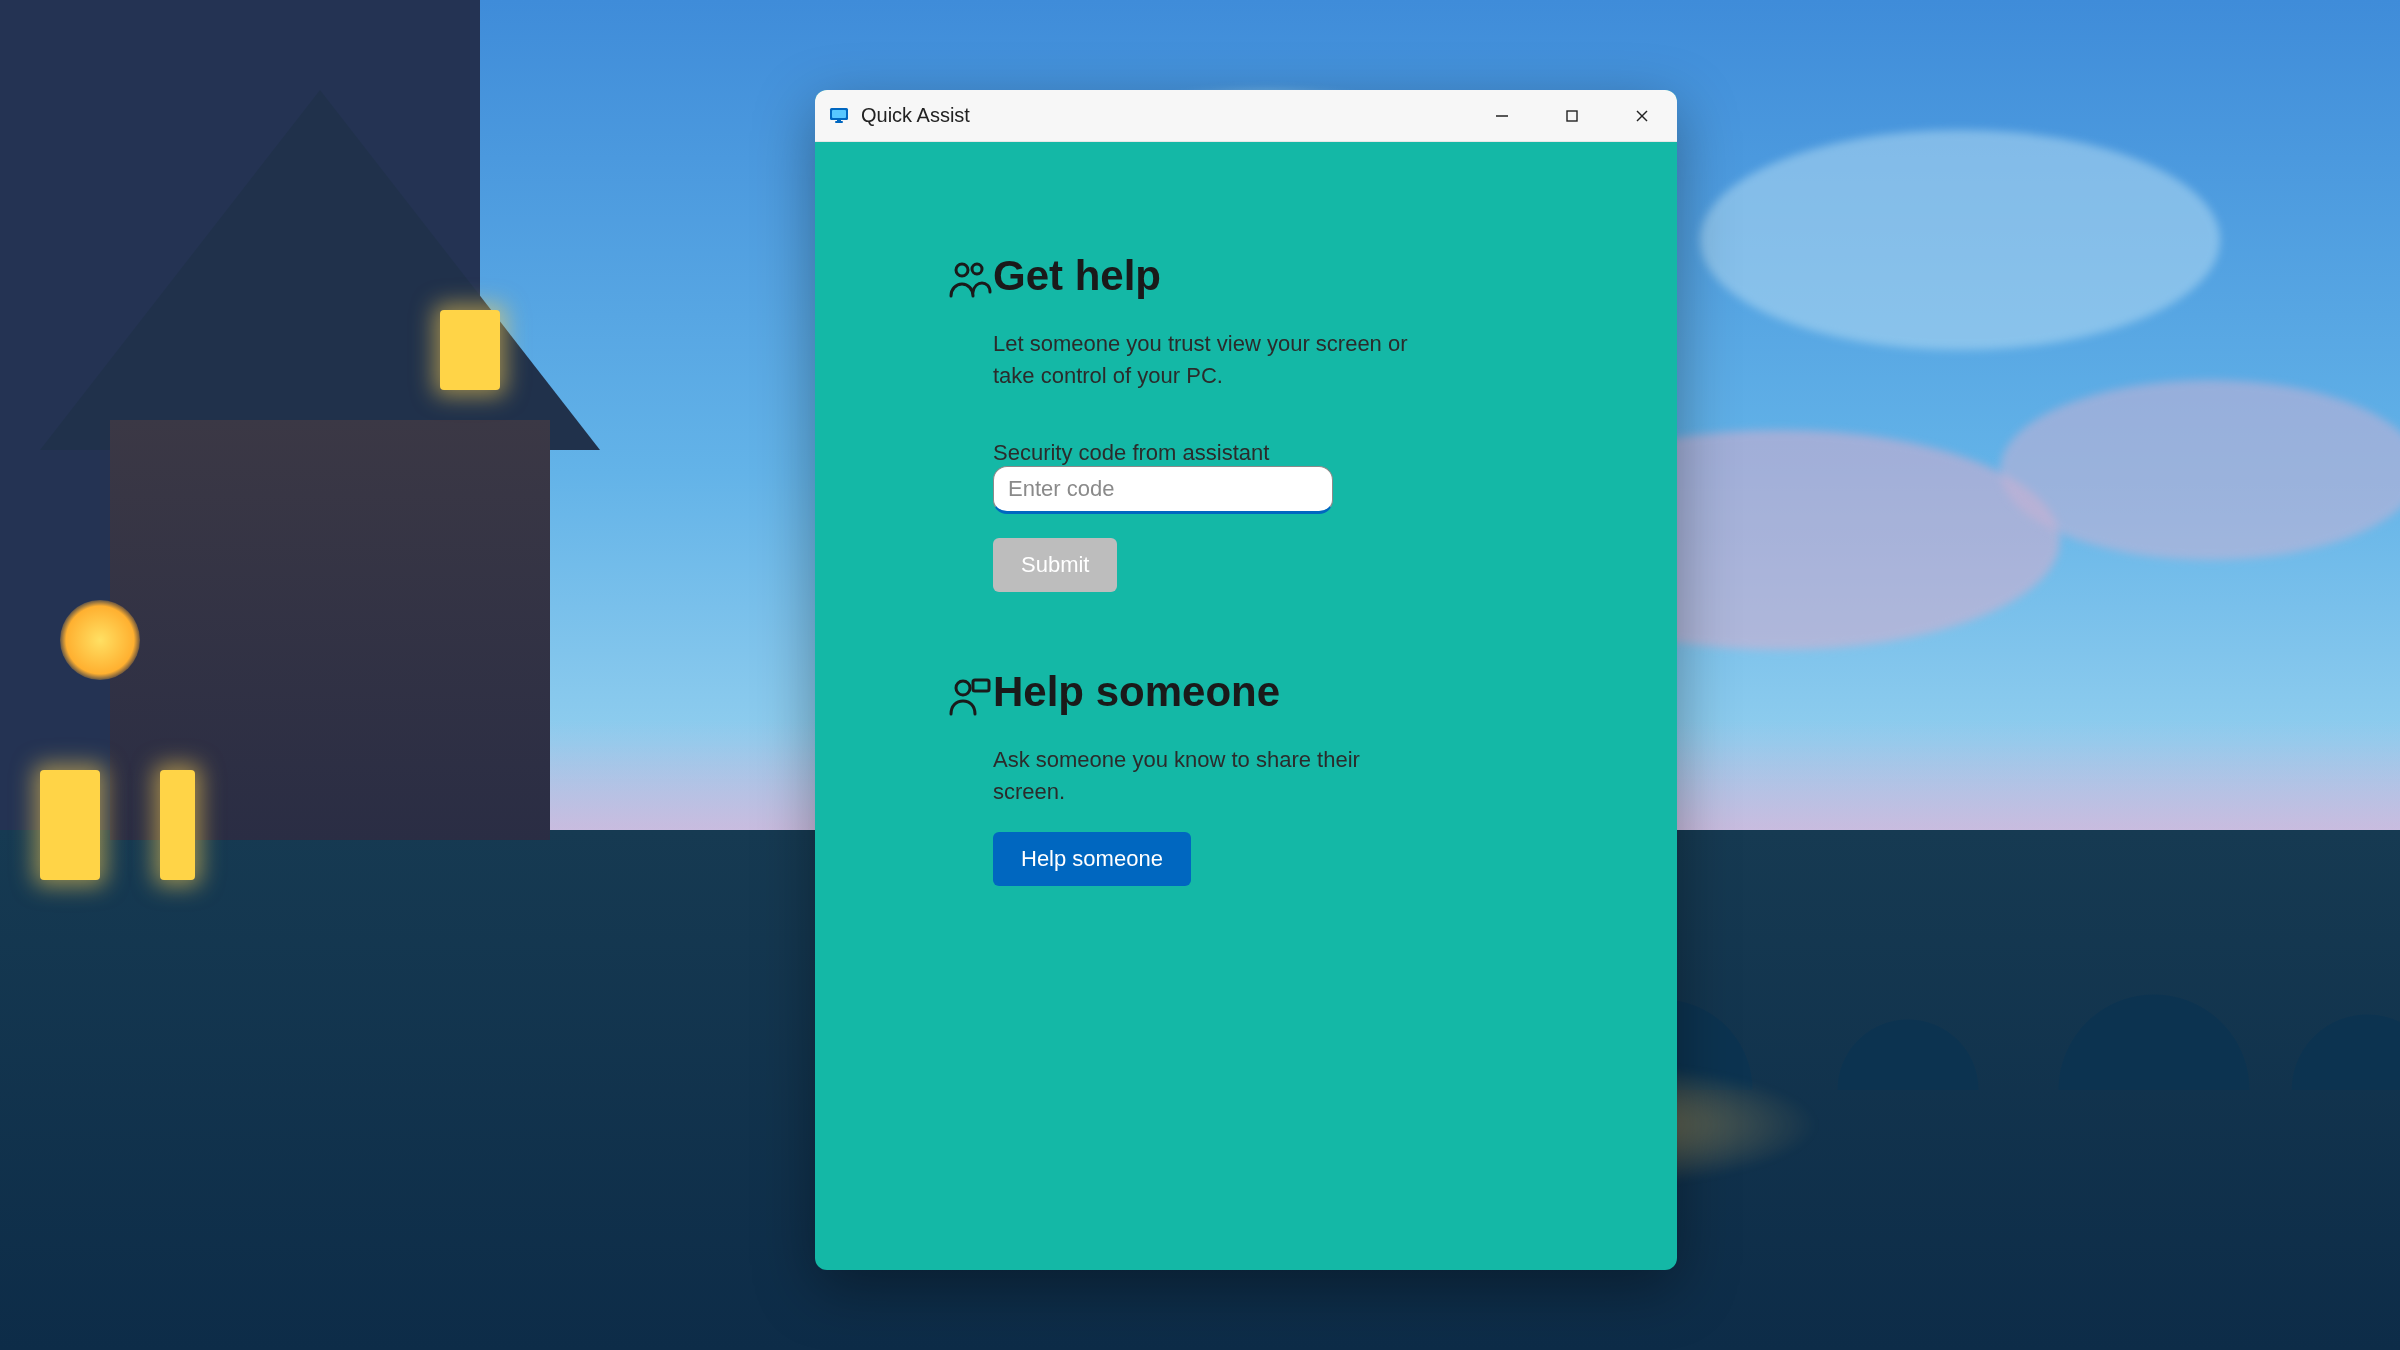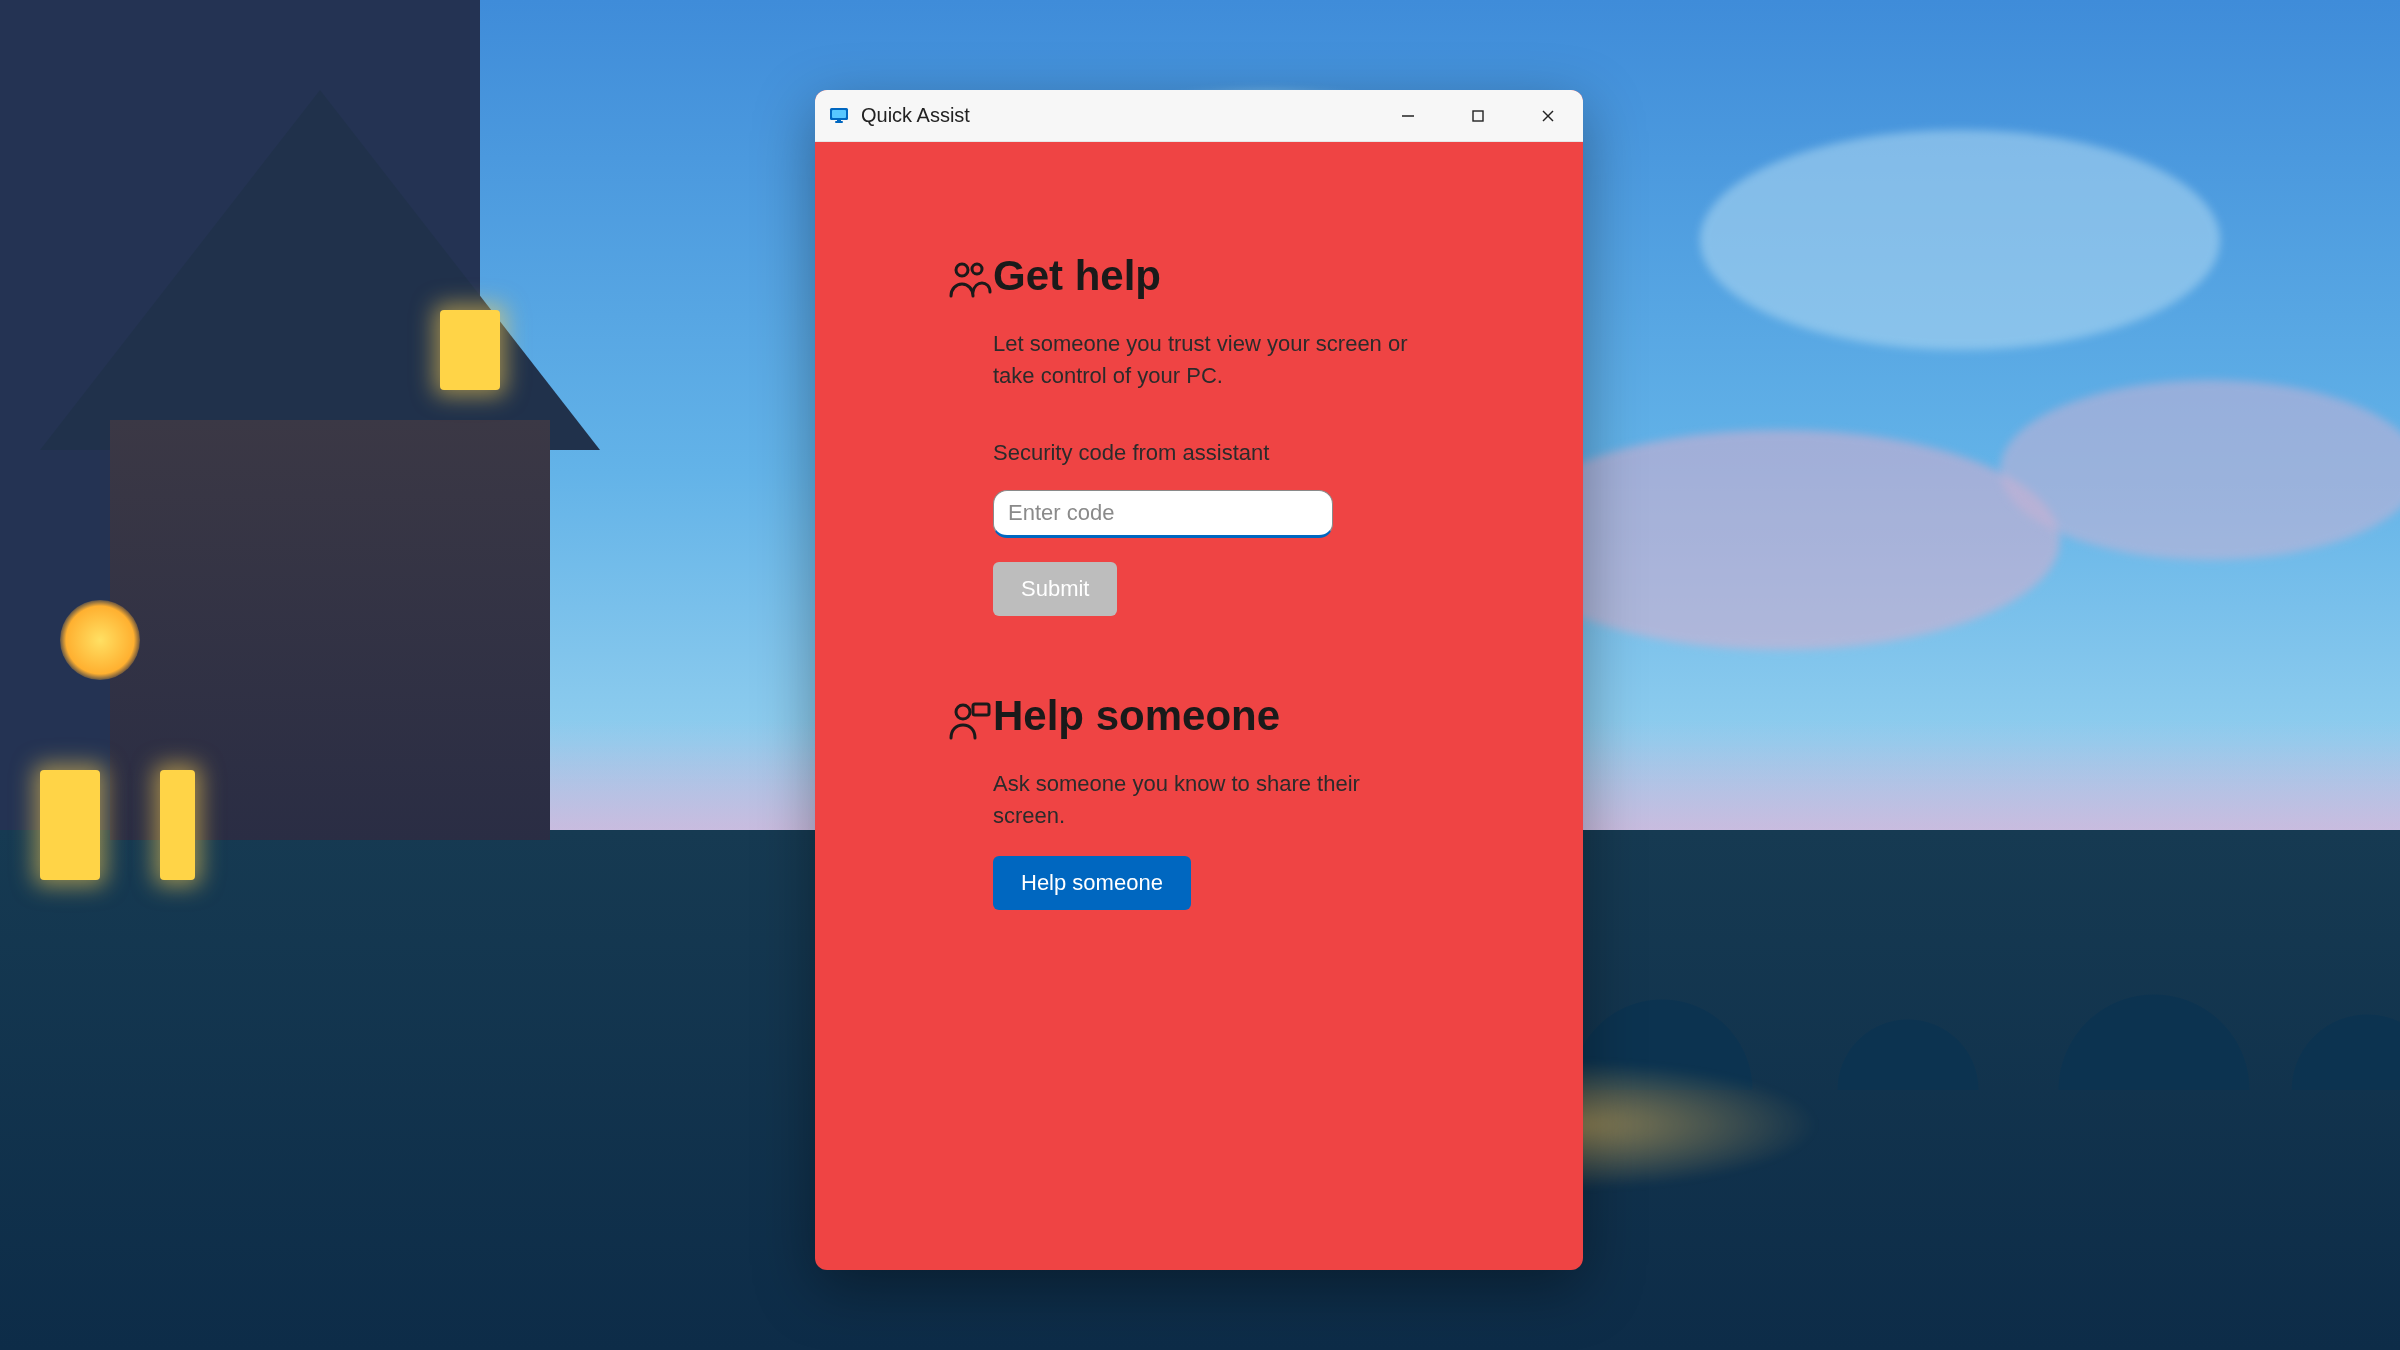--- a/index.html
+++ b/index.html
@@ -62,22 +62,22 @@
     .warmglow{
       position:absolute; left:1300px; top:1060px; width:520px; height:130px;
       background:radial-gradient(ellipse at center, rgba(255,200,90,.55) 0%, rgba(255,200,90,0) 70%);
       filter:blur(4px);
     }
 
     
     .app-window{
       position:absolute;
       left:815px; top:90px;
-      width:768px; height:1180px;
-      background:#ef4444;
+      width:862px; height:1180px;
+      background:#14b8a6;
       border-radius:12px;
       box-shadow:0 18px 60px rgba(0,0,0,.35);
       display:flex; flex-direction:column;
       overflow:hidden;
     }
     .titlebar{
       height:52px;
       display:flex; align-items:center;
       padding:0 0 0 12px;
       border-bottom:1px solid #e6e6e6;
@@ -92,21 +92,21 @@
     .body{
       flex:1;
       padding:110px 130px 60px 130px;
     }
     .section{ display:flex; }
     .section + .section{ margin-top:76px; }
     .section-icon{ width:48px; height:48px; flex-shrink:0; margin-top:6px;}
     .section-col{ flex:1; }
     h1{ font-size:42px; font-weight:600; color:#1a1a1a; margin-bottom:28px;}
     .desc{ font-size:22px; color:#2b2b2b; line-height:1.45; max-width:420px;}
-    .field-label{ font-size:22px; color:#2b2b2b; margin-top:48px; margin-bottom:24px;}
+    .field-label{ font-size:22px; color:#2b2b2b; margin-top:48px; margin-bottom:0;}
     .code-input{
       width:340px; height:48px;
       border:1px solid #8a8a8a;
       border-bottom:3px solid #0067c0;
       border-radius:14px;
       padding:0 14px;
       font-size:22px;
       color:#666;
       outline:none;
       background:#fff;

